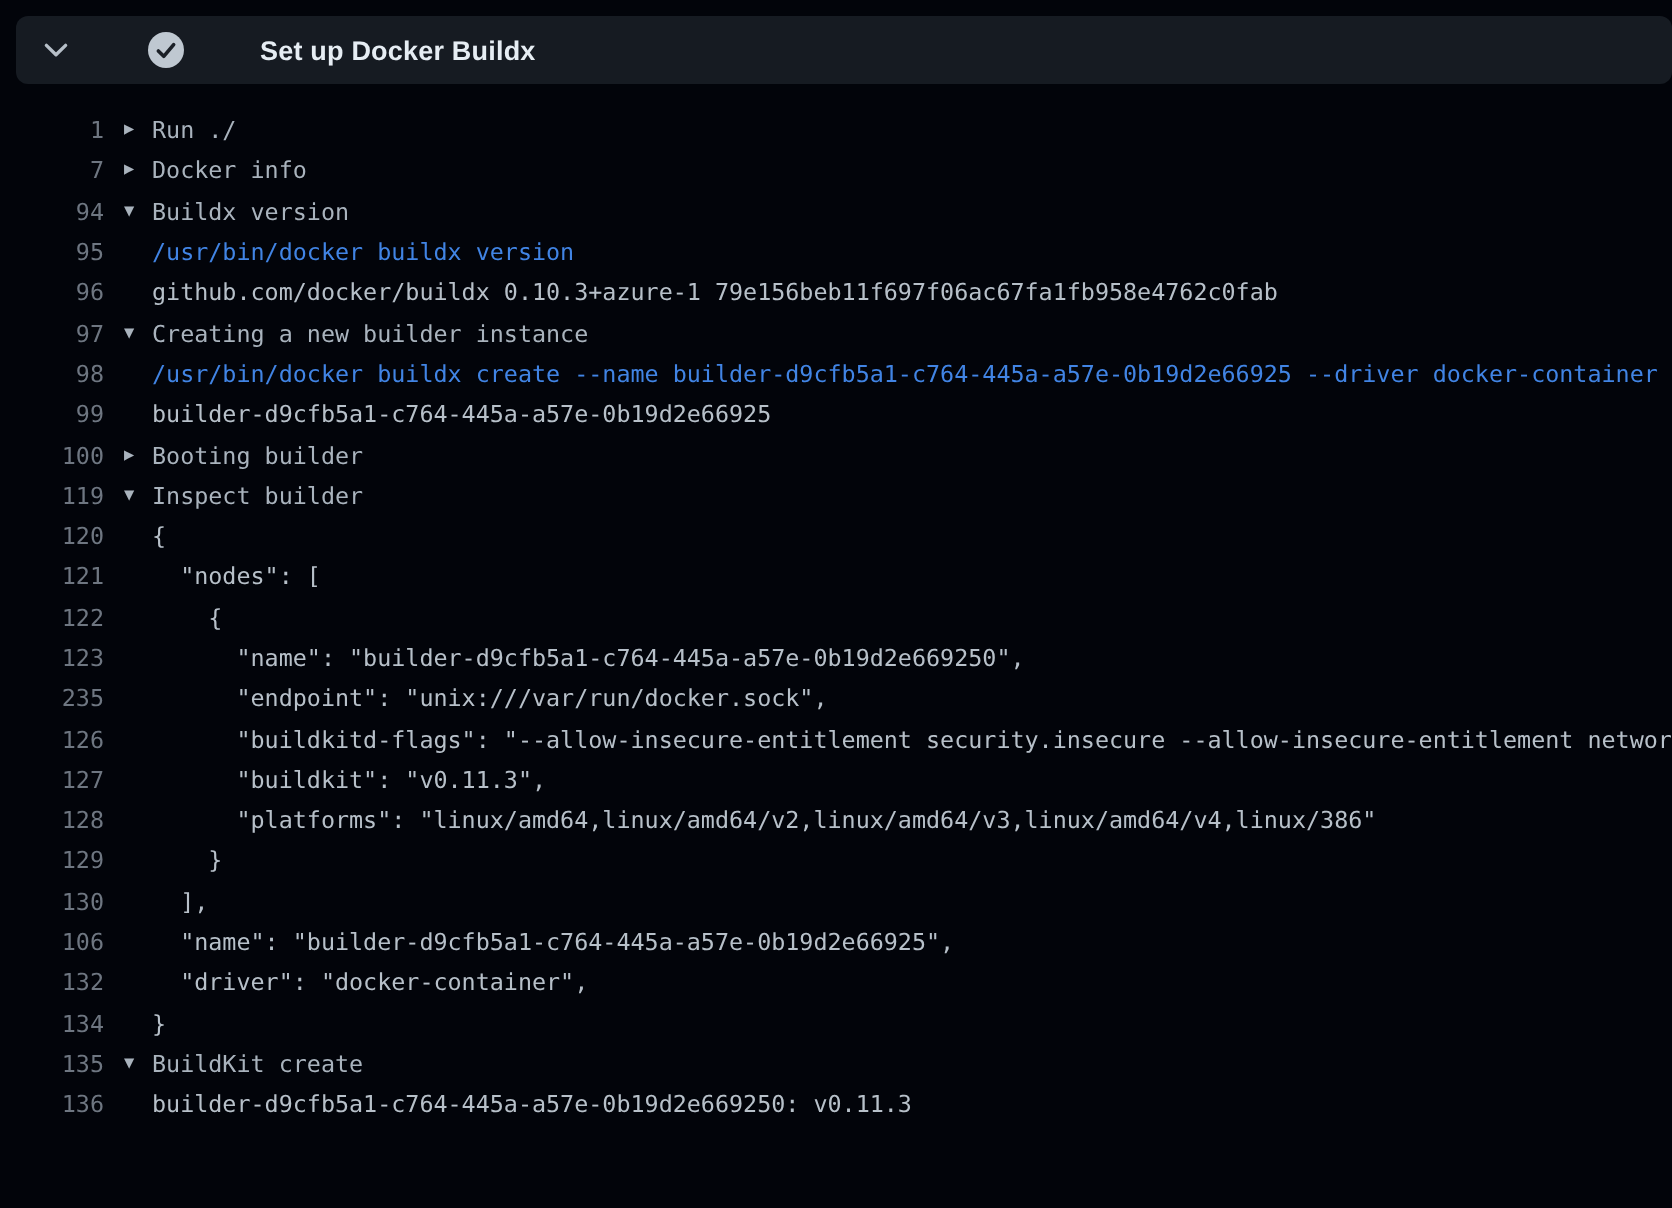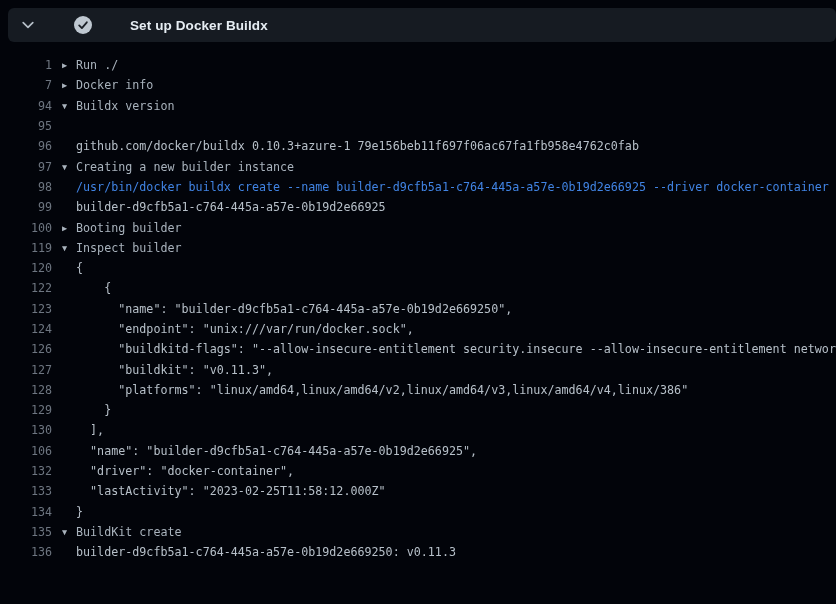--- a/index.html
+++ b/index.html
@@ -97,37 +97,37 @@
         <path d="M4.6 8.4 L7 10.8 L11.4 5.6" fill="none" stroke="var(--check-mark)" stroke-width="1.6" stroke-linecap="round" stroke-linejoin="round"></path>
       </svg>
     </span>
     <span class="step-title">Set up Docker Buildx</span>
   </div>
 
   <div class="log">
       <div class="line"><span class="num">1</span><span class="arrow">▶</span><span class="text group">Run ./</span></div>
       <div class="line"><span class="num">7</span><span class="arrow">▶</span><span class="text group">Docker info</span></div>
       <div class="line"><span class="num">94</span><span class="arrow">▼</span><span class="text group">Buildx version</span></div>
-      <div class="line"><span class="num">95</span><span class="arrow"></span></div>
+      <div class="line"><span class="num">95</span><span class="arrow"></span><span class="text command">/usr/bin/docker buildx version</span></div>
       <div class="line"><span class="num">96</span><span class="arrow"></span><span class="text output">github.com/docker/buildx 0.10.3+azure-1 79e156beb11f697f06ac67fa1fb958e4762c0fab</span></div>
       <div class="line"><span class="num">97</span><span class="arrow">▼</span><span class="text group">Creating a new builder instance</span></div>
       <div class="line"><span class="num">98</span><span class="arrow"></span><span class="text command">/usr/bin/docker buildx create --name builder-d9cfb5a1-c764-445a-a57e-0b19d2e66925 --driver docker-container</span></div>
       <div class="line"><span class="num">99</span><span class="arrow"></span><span class="text output">builder-d9cfb5a1-c764-445a-a57e-0b19d2e66925</span></div>
       <div class="line"><span class="num">100</span><span class="arrow">▶</span><span class="text group">Booting builder</span></div>
       <div class="line"><span class="num">119</span><span class="arrow">▼</span><span class="text group">Inspect builder</span></div>
       <div class="line"><span class="num">120</span><span class="arrow"></span><span class="text output">{</span></div>
+      <div class="line"><span class="num">121</span><span class="arrow"></span><span class="text output">  "nodes": [</span></div>
       <div class="line"><span class="num">122</span><span class="arrow"></span><span class="text output">    {</span></div>
       <div class="line"><span class="num">123</span><span class="arrow"></span><span class="text output">      "name": "builder-d9cfb5a1-c764-445a-a57e-0b19d2e669250",</span></div>
-      <div class="line"><span class="num">124</span><span class="arrow"></span><span class="text output">      "endpoint": "unix:///var/run/docker.sock",</span></div>
+      <div class="line"><span class="num">235</span><span class="arrow"></span><span class="text output">      "endpoint": "unix:///var/run/docker.sock",</span></div>
       <div class="line"><span class="num">126</span><span class="arrow"></span><span class="text output">      "buildkitd-flags": "--allow-insecure-entitlement security.insecure --allow-insecure-entitlement networ</span></div>
       <div class="line"><span class="num">127</span><span class="arrow"></span><span class="text output">      "buildkit": "v0.11.3",</span></div>
       <div class="line"><span class="num">128</span><span class="arrow"></span><span class="text output">      "platforms": "linux/amd64,linux/amd64/v2,linux/amd64/v3,linux/amd64/v4,linux/386"</span></div>
       <div class="line"><span class="num">129</span><span class="arrow"></span><span class="text output">    }</span></div>
       <div class="line"><span class="num">130</span><span class="arrow"></span><span class="text output">  ],</span></div>
       <div class="line"><span class="num">106</span><span class="arrow"></span><span class="text output">  "name": "builder-d9cfb5a1-c764-445a-a57e-0b19d2e66925",</span></div>
       <div class="line"><span class="num">132</span><span class="arrow"></span><span class="text output">  "driver": "docker-container",</span></div>
-      <div class="line"><span class="num">133</span><span class="arrow"></span><span class="text output">  "lastActivity": "2023-02-25T11:58:12.000Z"</span></div>
       <div class="line"><span class="num">134</span><span class="arrow"></span><span class="text output">}</span></div>
       <div class="line"><span class="num">135</span><span class="arrow">▼</span><span class="text group">BuildKit create</span></div>
       <div class="line"><span class="num">136</span><span class="arrow"></span><span class="text output">builder-d9cfb5a1-c764-445a-a57e-0b19d2e669250: v0.11.3</span></div>
     </div>
 
 </div>
 
 </body></html>

